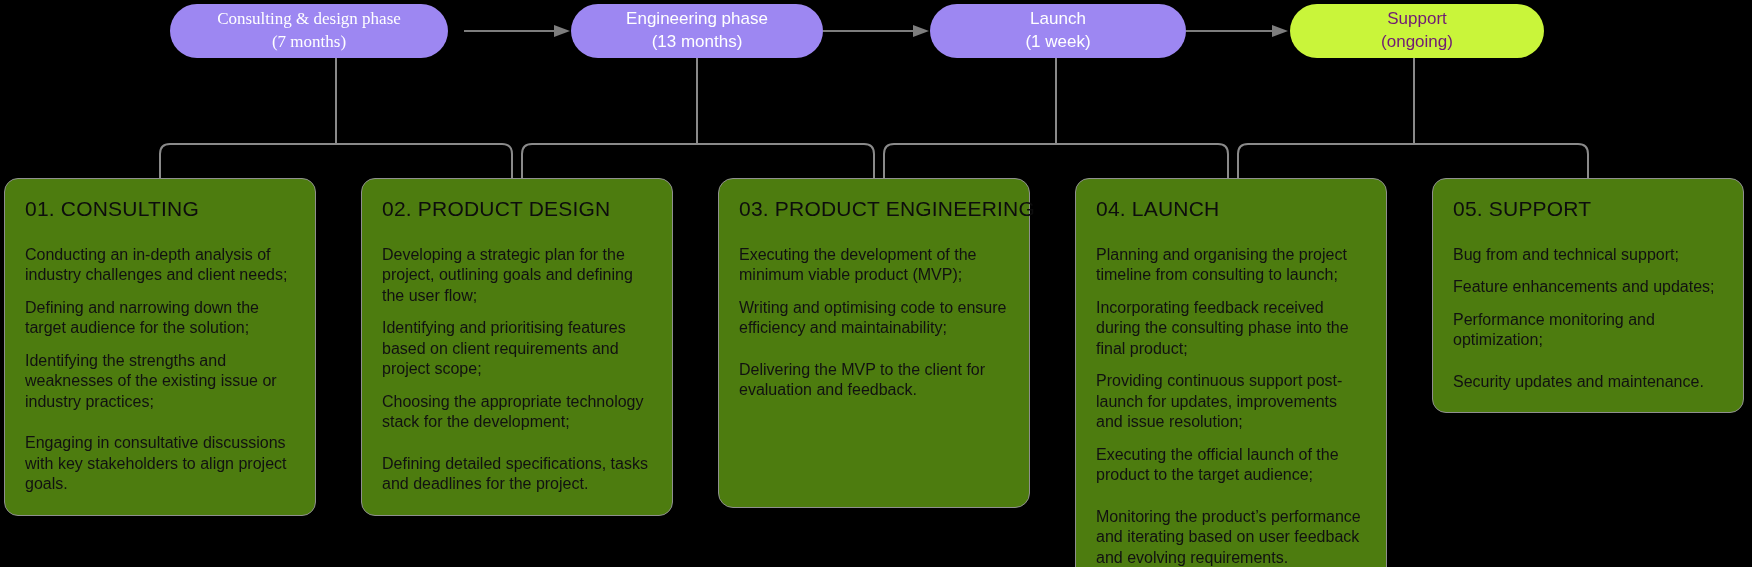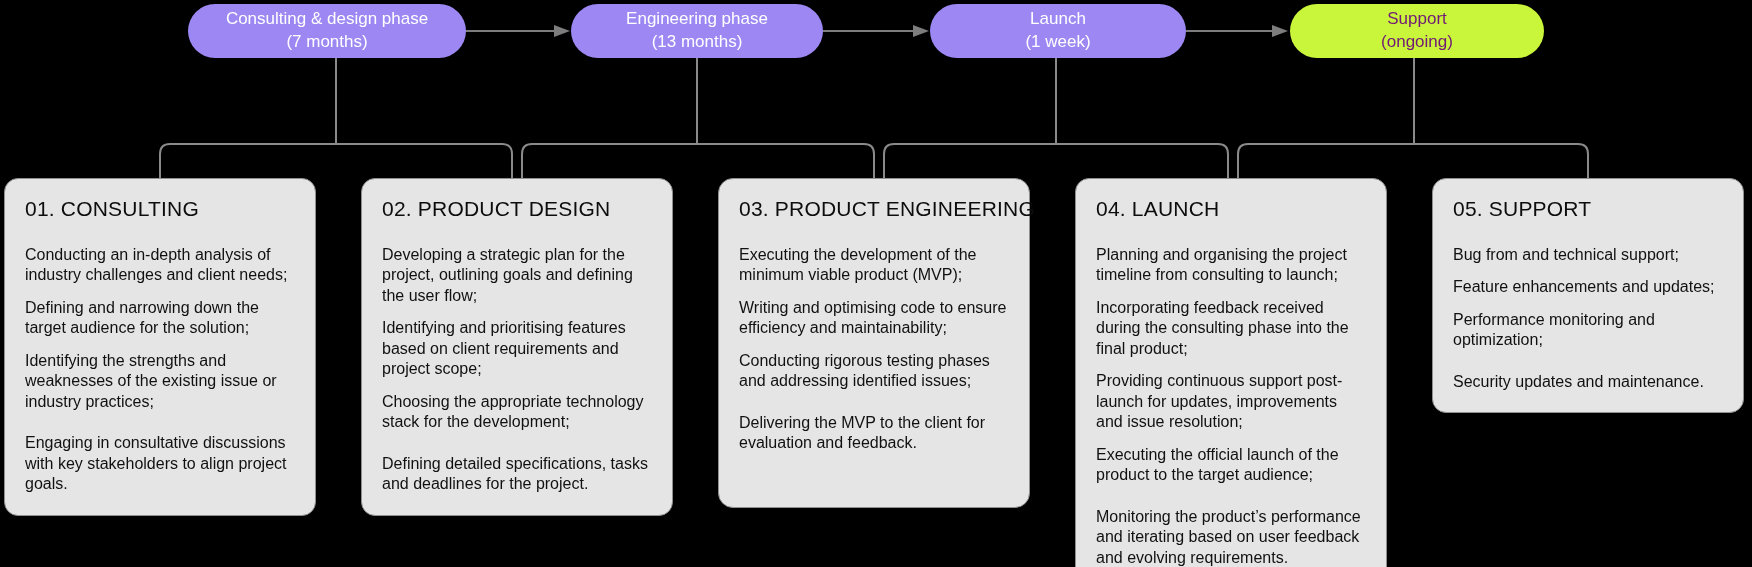--- a/index.html
+++ b/index.html
@@ -29,31 +29,31 @@
     flex-direction: column;
     align-items: center;
     justify-content: center;
     text-align: center;
     font-size: 17px;
     line-height: 1.35;
     z-index: 2;
   }
   .pill.purple { background: #9d87f2; color: #ffffff; }
   .pill.lime   { background: #c9f53a; color: #701a75; }
-  .pill-1 { left: 188px;  width: 278px; }
+  .pill-1 { left: 170px;  width: 278px; font-family: Liberation Serif, serif; }
   .pill-2 { left: 571px;  width: 252px; }
   .pill-3 { left: 930px;  width: 256px; }
   .pill-4 { left: 1290px; width: 254px; }
 
   .card {
     position: absolute;
     top: 178px;
     width: 312px;
     box-sizing: border-box;
-    background: #e5e5e5;
+    background: #4d7c0f;
     border: 1.5px solid #8f8f8f;
     border-radius: 14px;
     padding: 18px 20px 20px 20px;
     color: #111111;
     z-index: 2;
   }
   .card-1 { left: 4px;    min-height: 317px; }
   .card-2 { left: 361px;  min-height: 316px; }
   .card-3 { left: 718px;  min-height: 330px; border-radius: 15px; }
   .card-4 { left: 1075px; min-height: 380px; }
@@ -138,21 +138,20 @@
   <p>Developing a strategic plan for the project, outlining goals and defining the user flow;</p>
   <p>Identifying and prioritising features based on client requirements and project scope;</p>
   <p>Choosing the appropriate technology stack for the development;</p>
   <p>Defining detailed specifications, tasks and deadlines for the project.</p>
 </div>
 
 <div class="card card-3">
   <h2>03. PRODUCT ENGINEERING</h2>
   <p>Executing the development of the minimum viable product (MVP);</p>
   <p>Writing and optimising code to ensure efficiency and maintainability;</p>
-  <p>Conducting rigorous testing phases and addressing identified issues;</p>
   <p>Delivering the MVP to the client for evaluation and feedback.</p>
 </div>
 
 <div class="card card-4">
   <h2>04. LAUNCH</h2>
   <p>Planning and organising the project timeline from consulting to launch;</p>
   <p>Incorporating feedback received during the consulting phase into the final product;</p>
   <p>Providing continuous support post-launch for updates, improvements and issue resolution;</p>
   <p>Executing the official launch of the product to the target audience;</p>
   <p>Monitoring the product’s performance and iterating based on user feedback and evolving requirements.</p>

